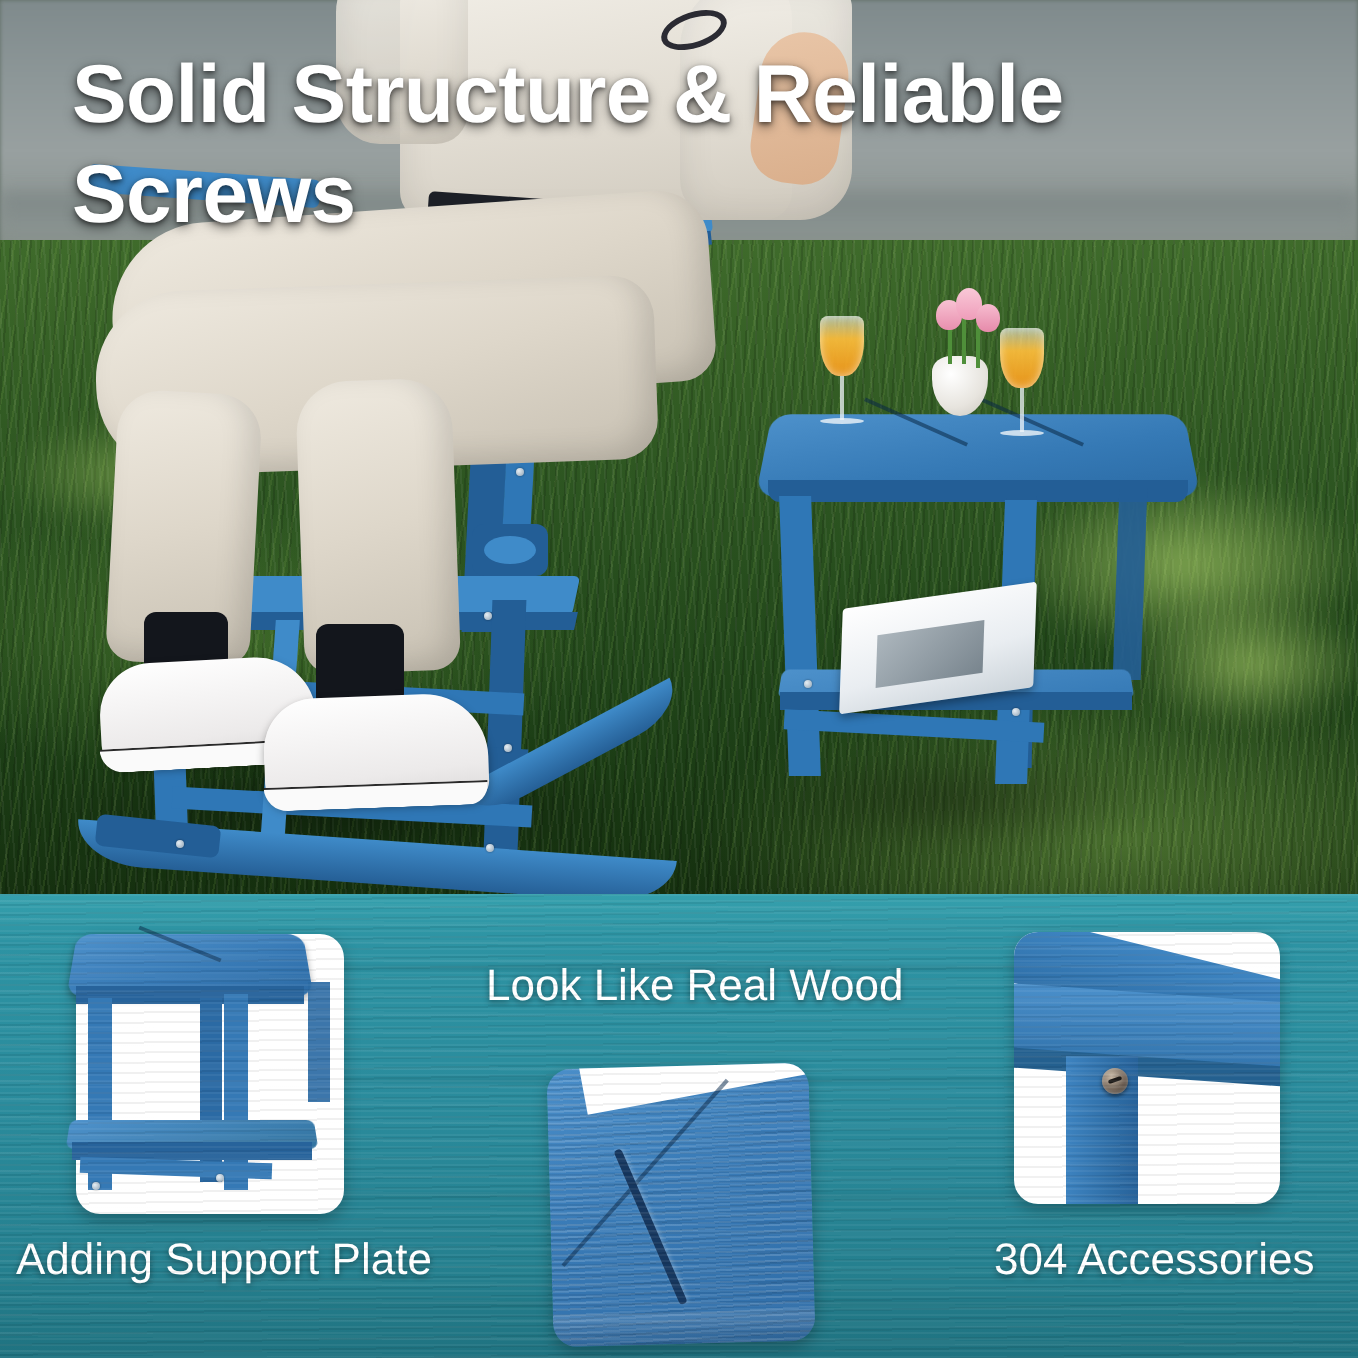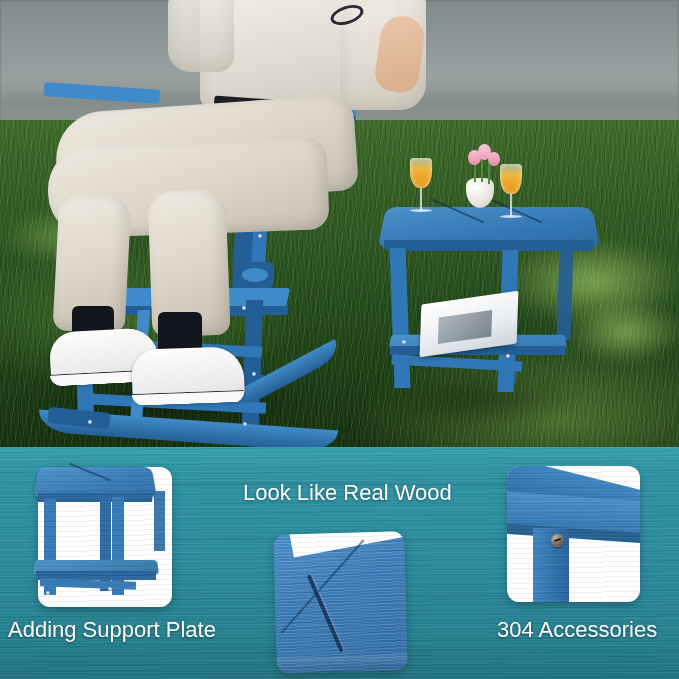--- a/index.html
+++ b/index.html
@@ -281,20 +281,22 @@
 
       <div class="vase" style="left:84px;top:-4px;width:28px;height:30px;"></div>
       <div class="stem" style="left:92px;top:-22px;height:22px;"></div>
       <div class="stem" style="left:99px;top:-26px;height:26px;"></div>
       <div class="stem" style="left:106px;top:-20px;height:22px;"></div>
       <div class="tulip" style="left:86px;top:-32px;width:13px;height:15px;background:linear-gradient(180deg,#f8c2d3,#e88fae);"></div>
       <div class="tulip" style="left:96px;top:-38px;width:13px;height:16px;background:linear-gradient(180deg,#f9c8d7,#ef9dba);"></div>
       <div class="tulip" style="left:106px;top:-30px;width:12px;height:14px;background:linear-gradient(180deg,#f6bccf,#e68aaa);"></div>
     </div>
 
+    <div id="headline">Solid Structure &amp; Reliable
+Screws</div>
   </div>
 
   <div id="panel">
 
     <div class="grainstreak" style="left:0;top:36px;width:679px;"></div>
     <div class="grainstreak" style="left:0;top:92px;width:679px;opacity:.7;"></div>
     <div class="grainstreak" style="left:0;top:150px;width:679px;opacity:.6;"></div>
     <div class="grainstreak" style="left:0;top:204px;width:679px;opacity:.55;"></div>
 
     <div class="card" style="left:38px;top:20px;width:134px;height:140px;"></div>

